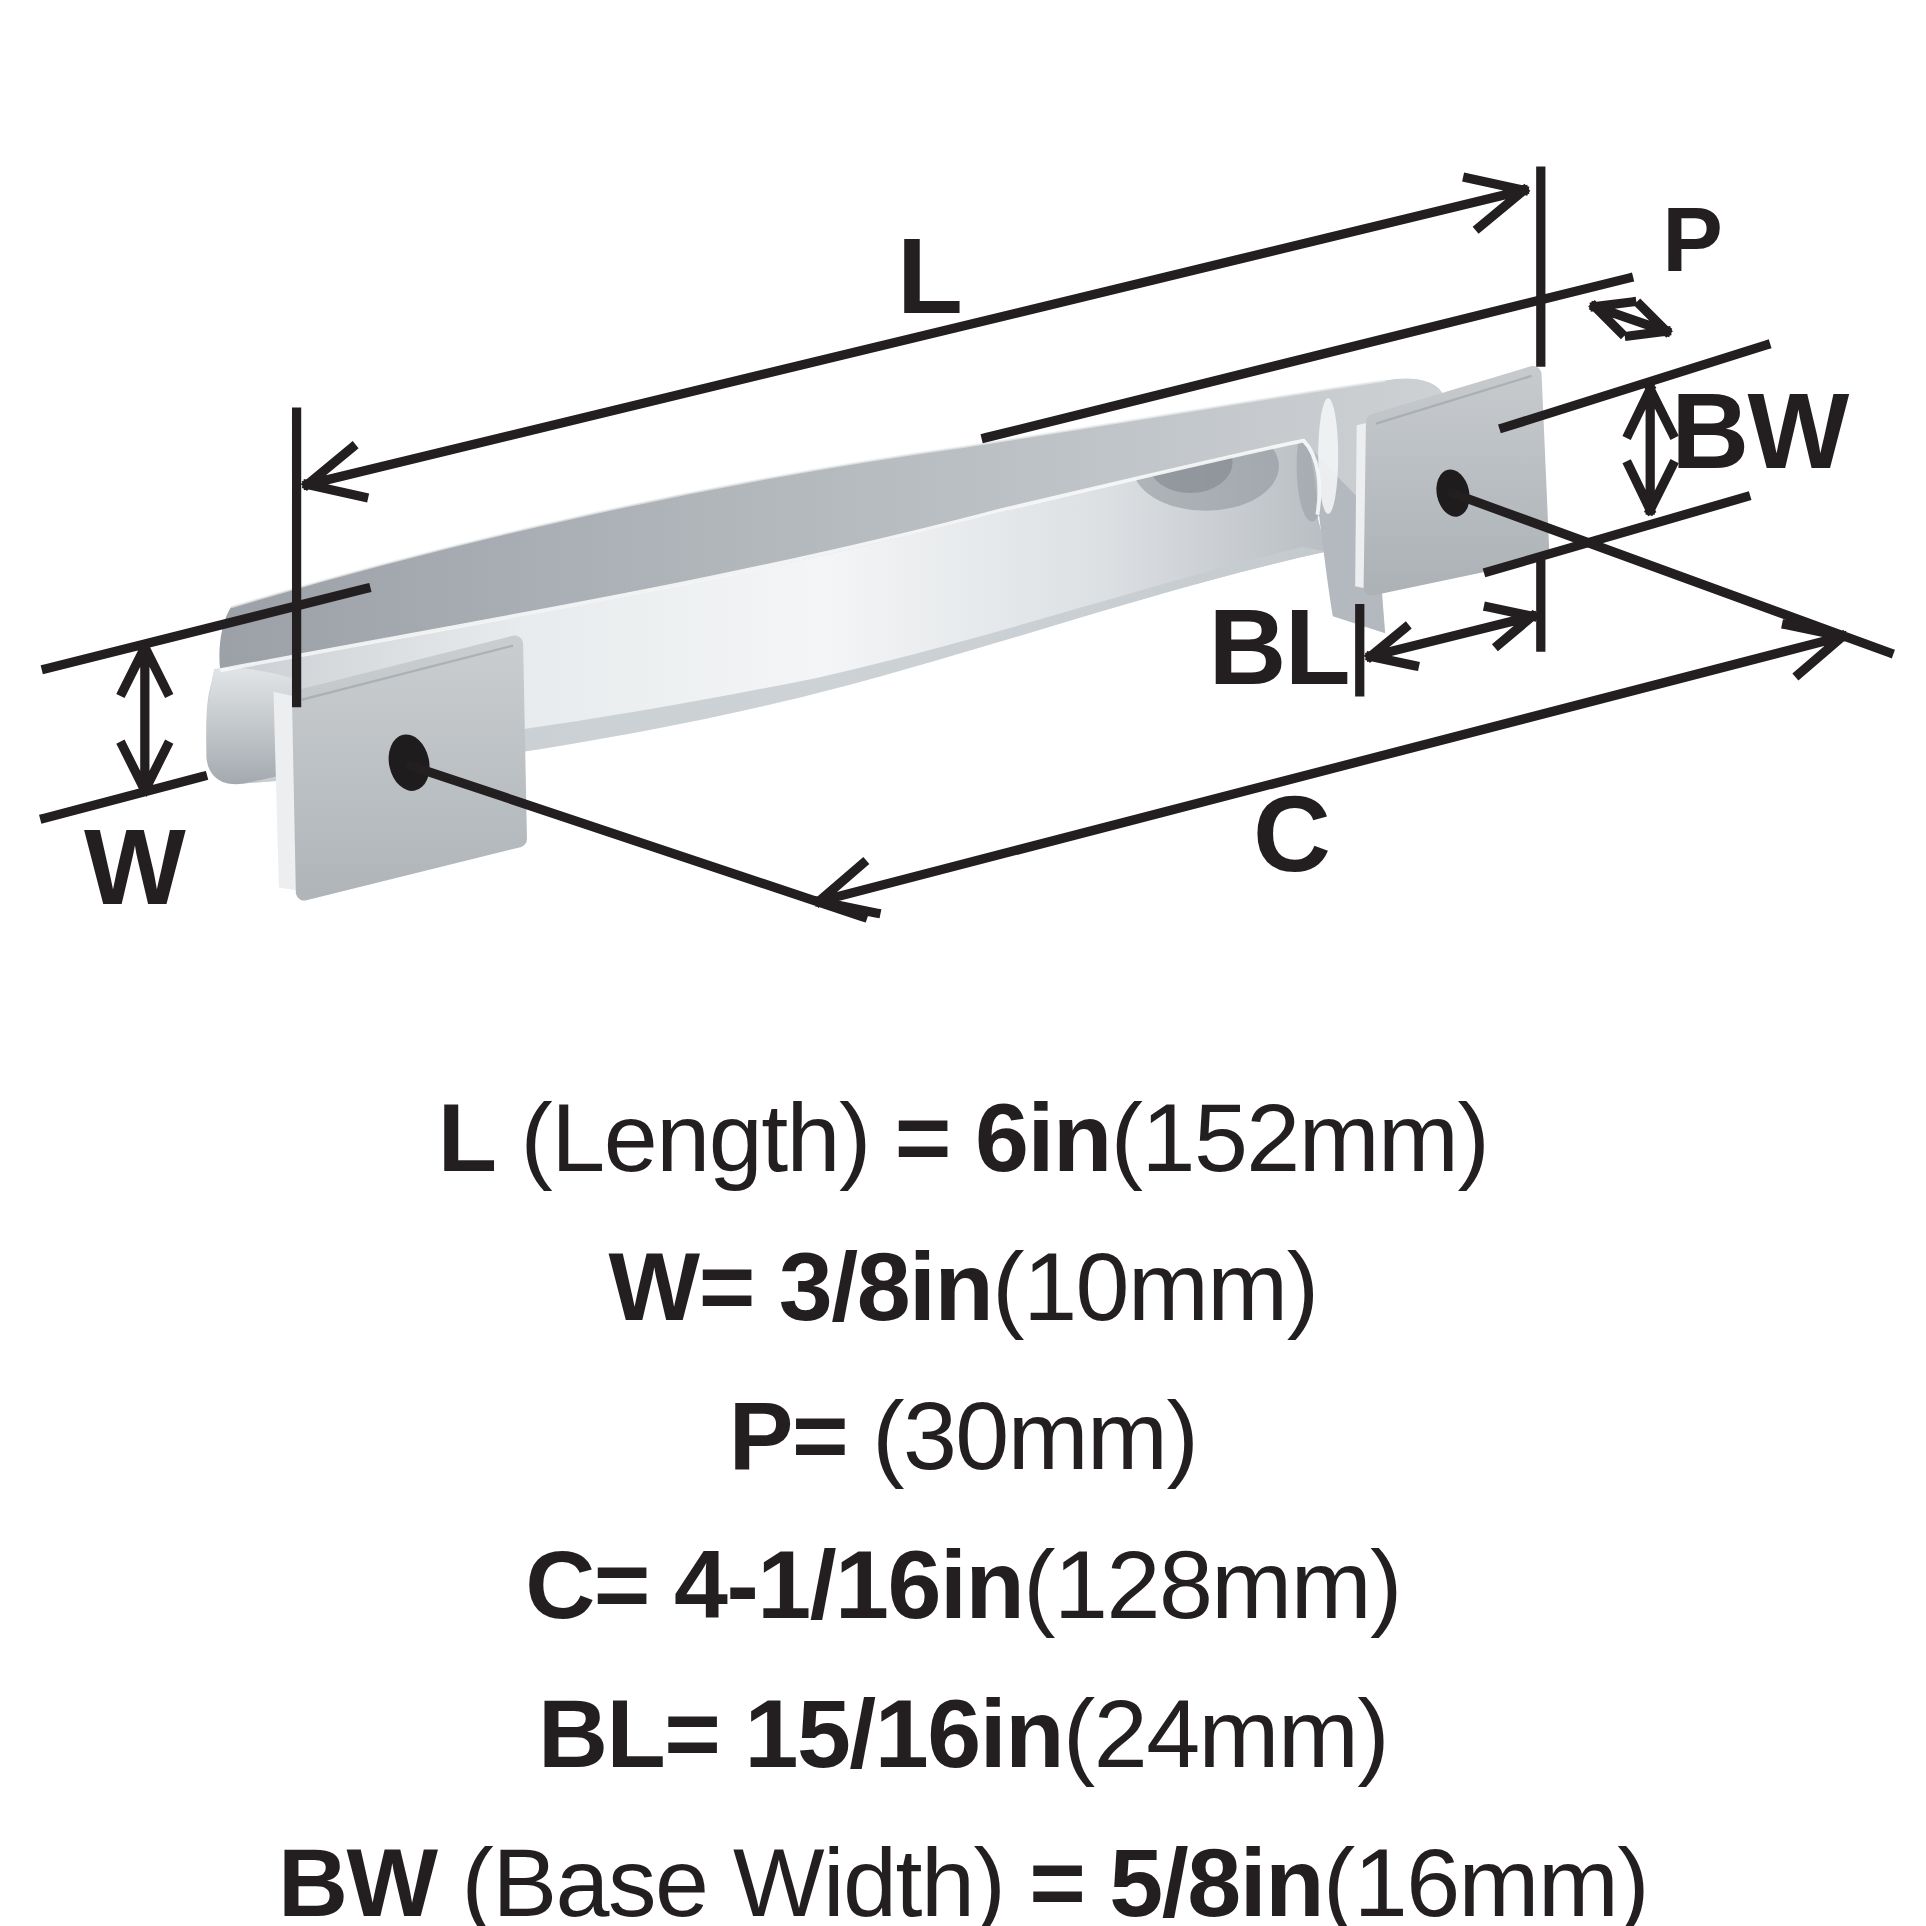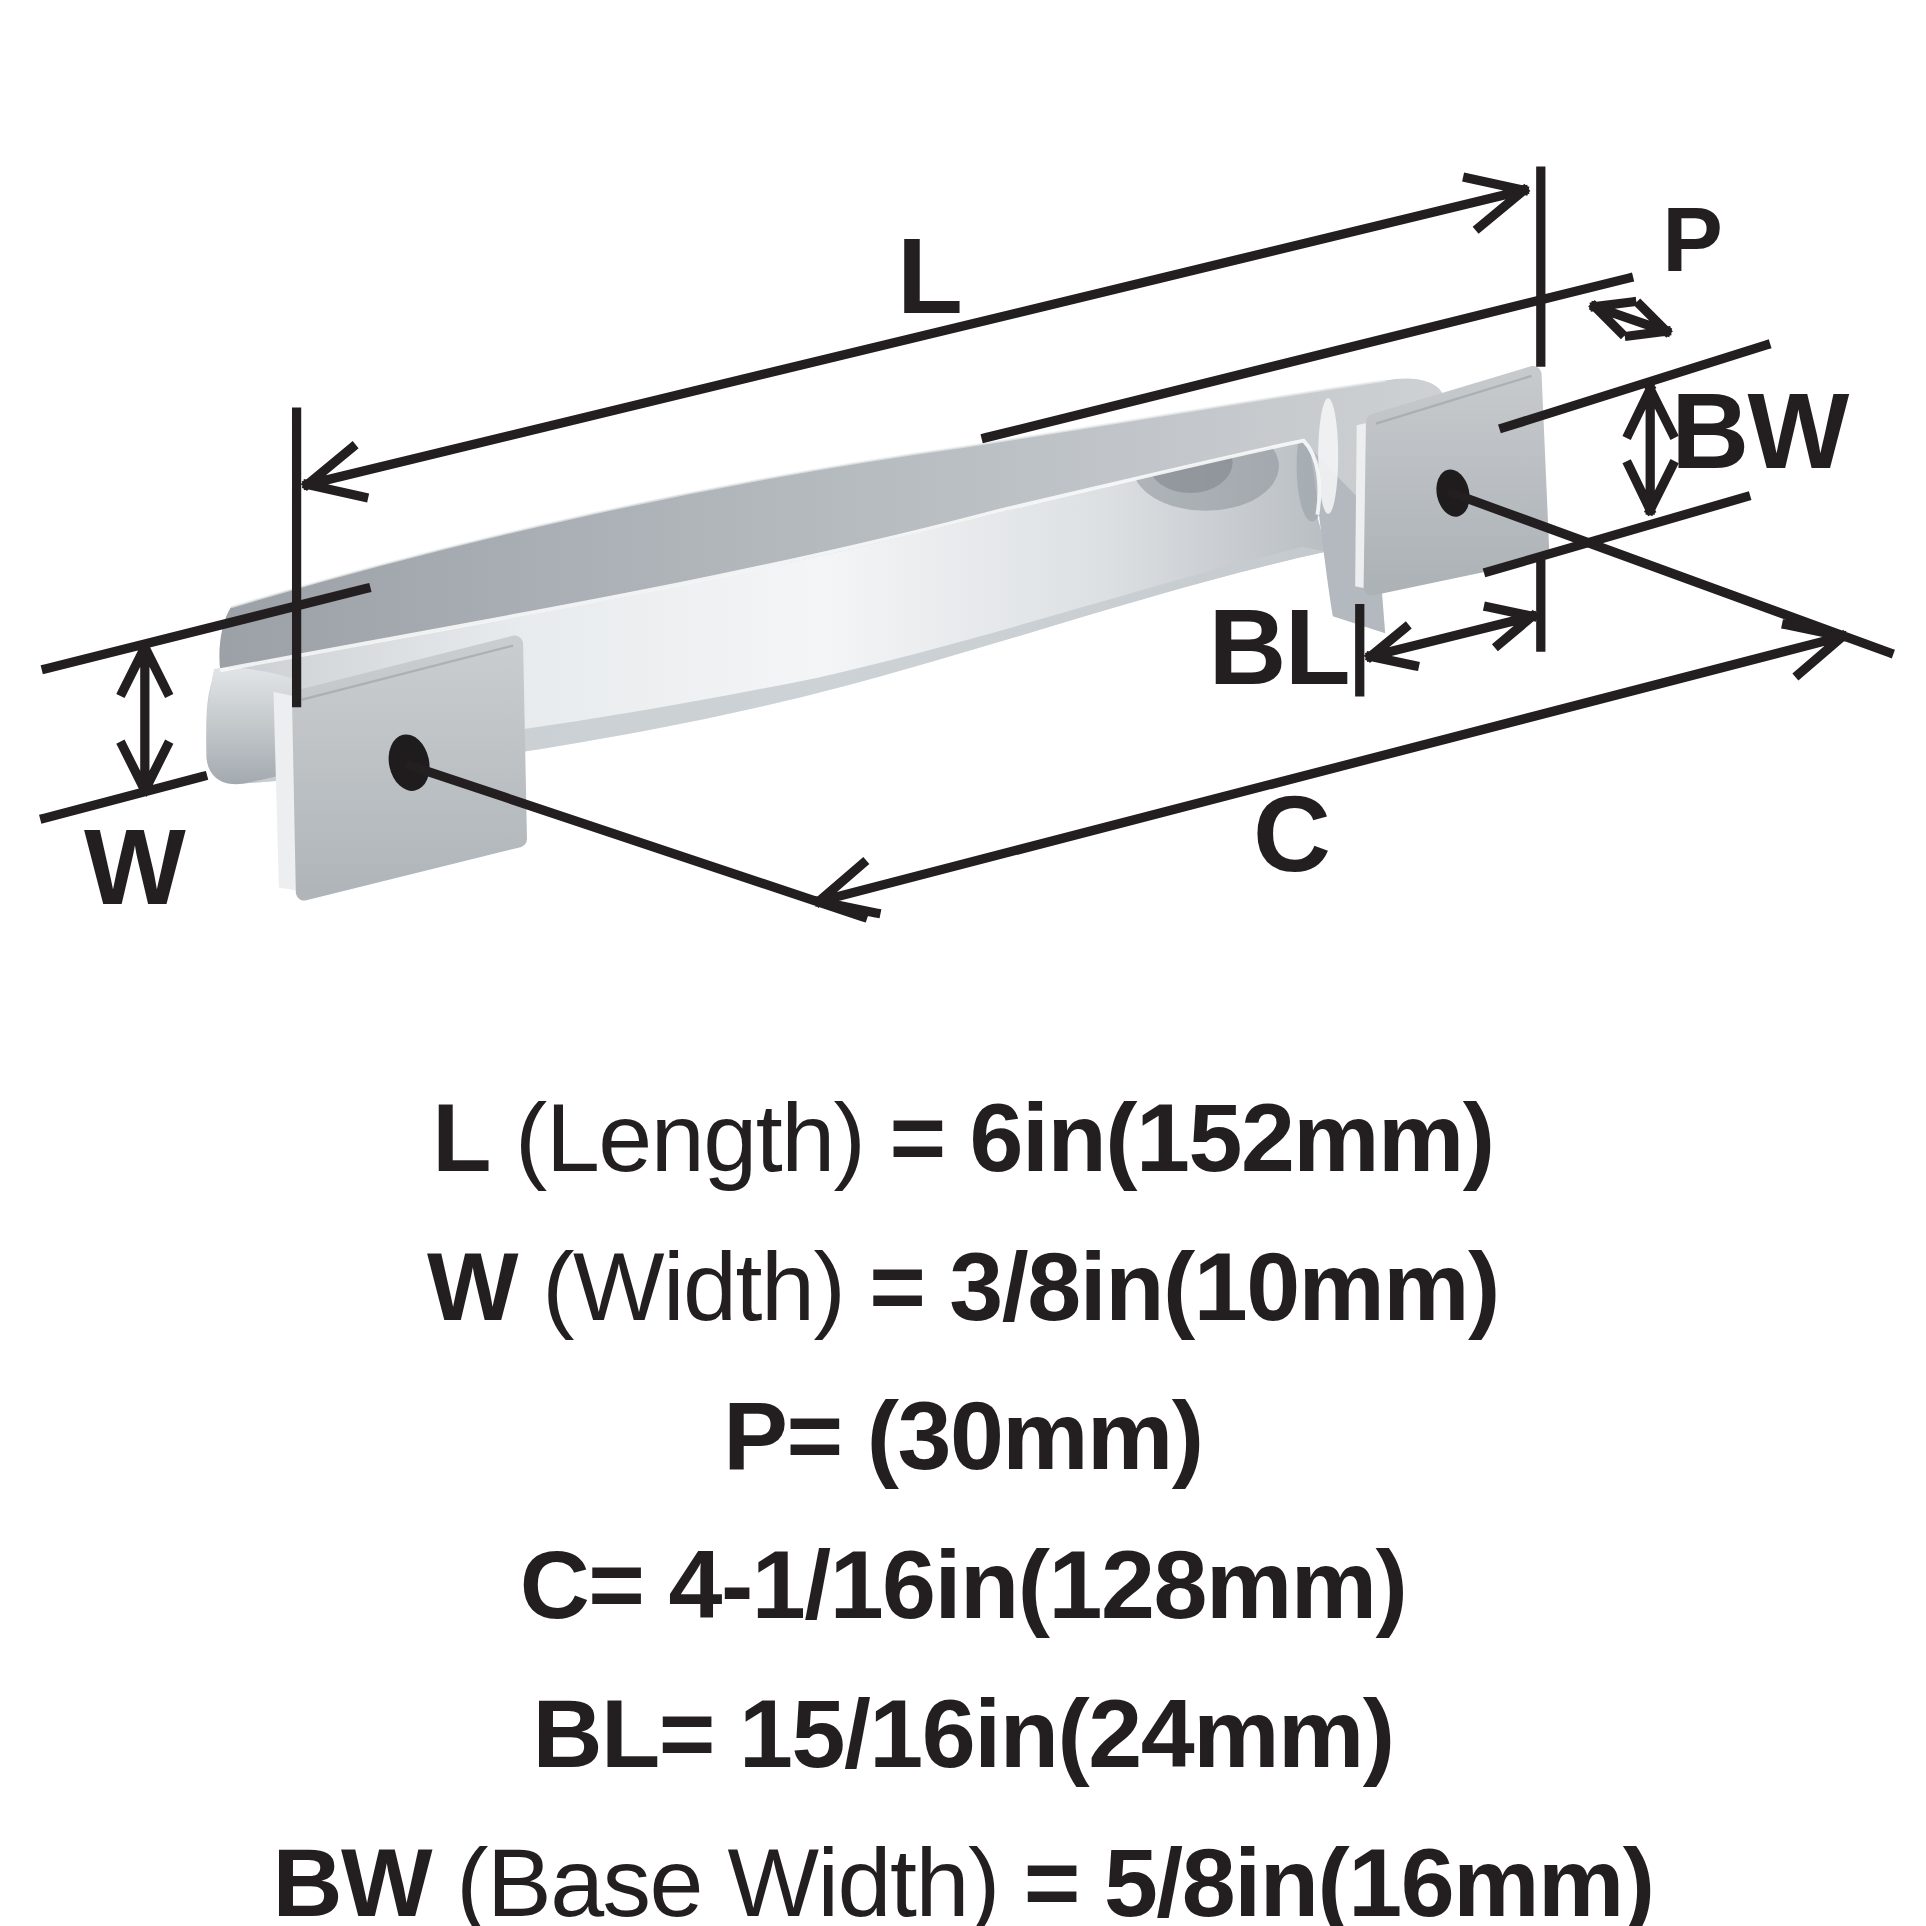--- a/index.html
+++ b/index.html
@@ -18,21 +18,21 @@
     display:flex;flex-direction:column;
     color:#231f20;
   }
   .legend-row{
     height:149px;display:flex;align-items:center;justify-content:center;
     font-size:97px;letter-spacing:-1.5px;white-space:nowrap;
   }
   .legend-row .sym,.legend-row .eq,.legend-row .val{font-weight:bold;}
   .legend-row .name{font-weight:normal;margin:0 25px;}
   .legend-row .eq{margin-right:25px;}
-  .legend-row .metric{font-weight:bold;}
+  .legend-row .metric{font-weight:normal;}
 </style>
 </head>
 <body>
 
 <div class="canvas">
 
   <svg class="diagram-svg" width="1926" height="1926" viewBox="0 0 2500 2500" xmlns="http://www.w3.org/2000/svg">
     <defs>
       <linearGradient id="gTop" x1="0" y1="0" x2="1" y2="0">
         <stop offset="0" stop-color="#9ba1a7"></stop>
@@ -192,21 +192,20 @@
   <div class="legend">
     <div class="legend-row">
       <span class="sym">L</span>
       <span class="name">(Length)</span>
       <span class="eq">=</span>
       <span class="val">6in</span>
       <span class="metric">(152mm)</span>
     </div>
     <div class="legend-row">
       <span class="sym">W</span>
-      <span class="name">(Width)</span>
       <span class="eq">=</span>
       <span class="val">3/8in</span>
       <span class="metric">(10mm)</span>
     </div>
     <div class="legend-row">
       <span class="sym">P</span>
       <span class="eq">=</span>
       <span class="metric">(30mm)</span>
     </div>
     <div class="legend-row">

